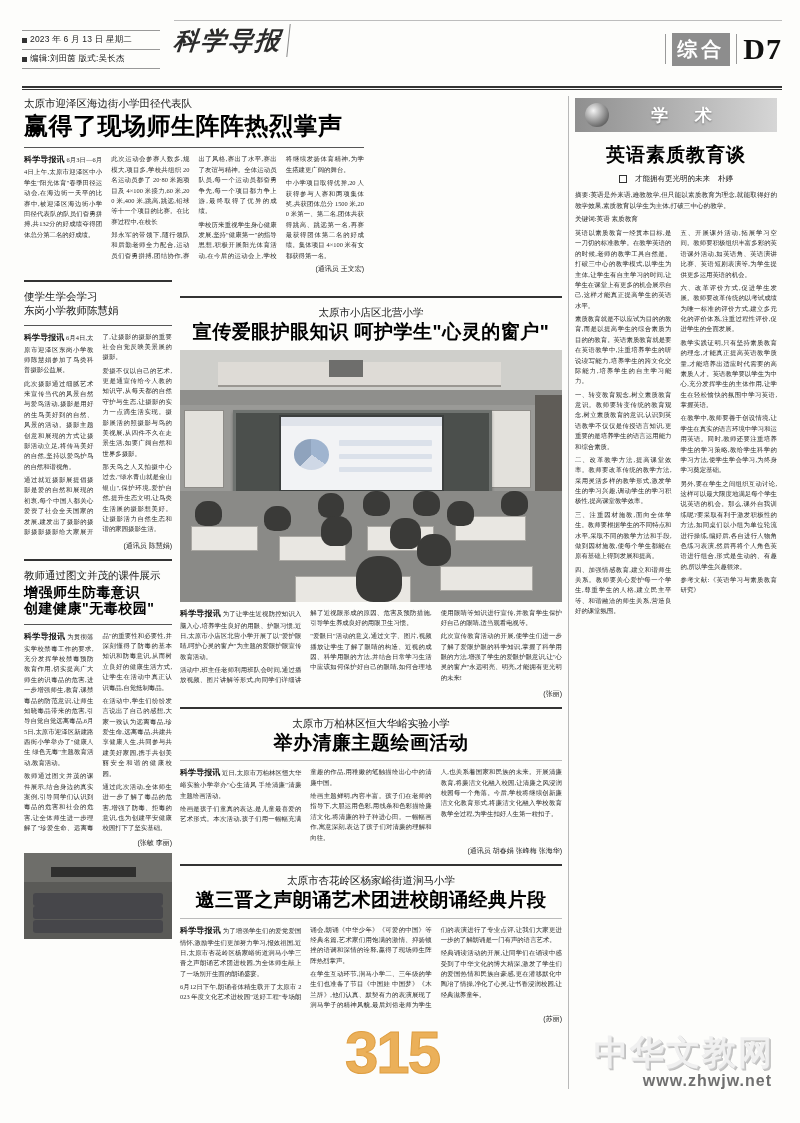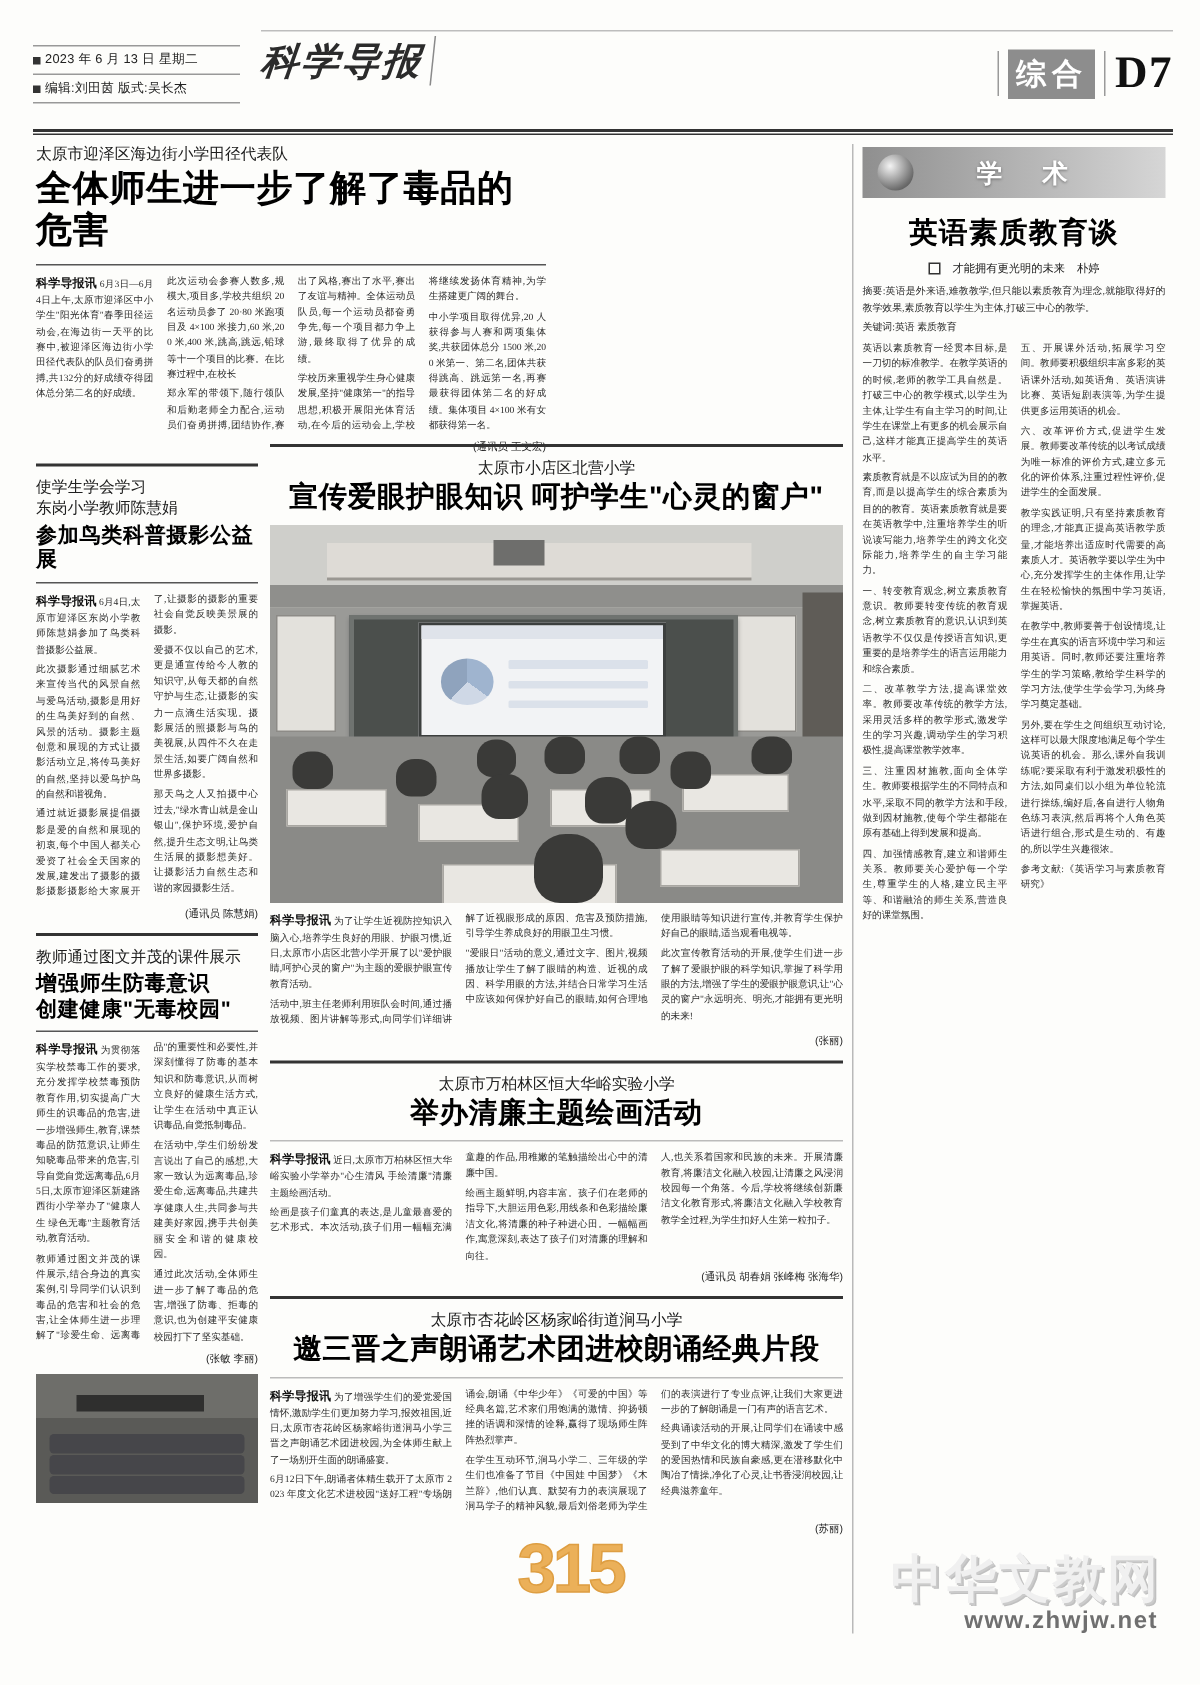--- a/index.html
+++ b/index.html
@@ -169,21 +169,21 @@
   .acad-author{
     text-align:center;font-size:7.5px;color:#222;margin-bottom:6px;
     font-family:"Liberation Sans","DejaVu Sans",sans-serif;
     display:flex;justify-content:center;align-items:center;gap:8px;
   }
   .acad-author .box{width:6px;height:6px;border:1px solid #333;display:inline-block;}
   
   .wm-315{
     position:absolute;left:345px;top:1018px;
     font-family:"Liberation Sans","DejaVu Sans",sans-serif;
-    font-size:46px;font-weight:700;color:#e8a33d;opacity:.85;
+    font-size:60px;font-weight:700;color:#e8a33d;opacity:.85;
     letter-spacing:-2px;
     -webkit-text-stroke:1px #d98e22;
   }
   .wm-zh{
     position:absolute;right:26px;top:1030px;
     font-family:"Liberation Sans","DejaVu Sans",sans-serif;
     font-size:34px;font-weight:700;color:#f0f0f0;
     text-shadow:1px 1px 0 #c9c9c9,2px 2px 0 #bdbdbd;
     letter-spacing:2px;opacity:.95;
   }
@@ -226,38 +226,37 @@
   </div>
   <div class="mast-baseline"></div>
   <div class="mast-baseline2"></div>
 
   <div class="vsep s1"></div>
 
   <div class="colA">
 
     <div style="width:340px;">
       <div class="shoulder">太原市迎泽区海边街小学田径代表队</div>
-      <div class="headline h-lead">全体师生进一步了解了毒品的危害</div>
+      <div class="headline h-lead">赢得了现场师生阵阵热烈掌声</div>
       <div class="rule-thin"></div>
       <div class="body4">
         <p class="para"><span class="src">科学导报讯</span> <span>6月3日—6月4日上午,太原市迎泽区中小学生"阳光体育"春季田径运动会,在海边街一天平的比赛中,被迎泽区海边街小学田径代表队的队员们奋勇拼搏,共132分的好成绩夺得团体总分第二名的好成绩。</span></p>
         <p class="para">此次运动会参赛人数多,规模大,项目多,学校共组织 20 名运动员参了 20·80 米跑项目及 4×100 米接力,60 米,200 米,400 米,跳高,跳远,铅球等十一个项目的比赛。在比赛过程中,在校长</p>
         <p class="para">郑永军的带领下,随行领队和后勤老师全力配合,运动员们奋勇拼搏,团结协作,赛出了风格,赛出了水平,赛出了友谊与精神。全体运动员队员,每一个运动员都奋勇争先,每一个项目都力争上游,最终取得了优异的成绩。</p>
         <p class="para">学校历来重视学生身心健康发展,坚持"健康第一"的指导思想,积极开展阳光体育活动,在今后的运动会上,学校将继续发扬体育精神,为学生搭建更广阔的舞台。</p>
         <p class="para">中小学项目取得优异,20 人获得参与人赛和两项集体奖,共获团体总分 1500 米,200 米第一、第二名,团体共获得跳高、跳远第一名,再赛最获得团体第二名的好成绩。集体项目 4×100 米有女都获得第一名。</p>
       </div>
       <div class="byline">(通讯员 王文宏)</div>
     </div>
 
     <div class="rule-thick" style="margin-top:6px;"></div>
 
     <div>
       <div class="shoulder" style="white-space:pre-line;">使学生学会学习
 东岗小学教师陈慧娟</div>
-      <div class="headline h-sm">参加鸟类科普摄影公益展</div>
       <div class="rule-thin"></div>
       <div class="body2">
         <p class="para"><span class="src">科学导报讯</span> <span>6月4日,太原市迎泽区东岗小学教师陈慧娟参加了鸟类科普摄影公益展。</span></p>
         <p class="para">此次摄影通过细腻艺术来宣传当代的风景自然与爱鸟活动,摄影是用好的生鸟美好到的自然、风景的活动。摄影主题创意和展现的方式让摄影活动立足,将传马美好的自然,坚持以爱鸟护鸟的自然和谐视角。</p>
         <p class="para">通过就近摄影展提倡摄影是爱的自然和展现的初衷,每个中国人都关心爱资了社会全天国家的发展,建发出了摄影的摄影摄影摄影给大家展开了,让摄影的摄影的重要社会自觉反映美景展的摄影。</p>
         <p class="para">爱摄不仅以自己的艺术,更是通宣传给今人教的知识守,从每天都的自然守护与生态,让摄影的实力一点滴生活实现。摄影展活的照摄影与鸟的美视展,从四件不久在走景生活,如要广阔自然和世界多摄影。</p>
         <p class="para">那天鸟之人又拍摄中心过去,"绿水青山就是金山银山",保护环境,爱护自然,提升生态文明,让鸟类生活展的摄影想美好。让摄影活力自然生态和谐的家园摄影生活。</p>
       </div>
       <div class="byline">(通讯员 陈慧娟)</div>
     </div>

